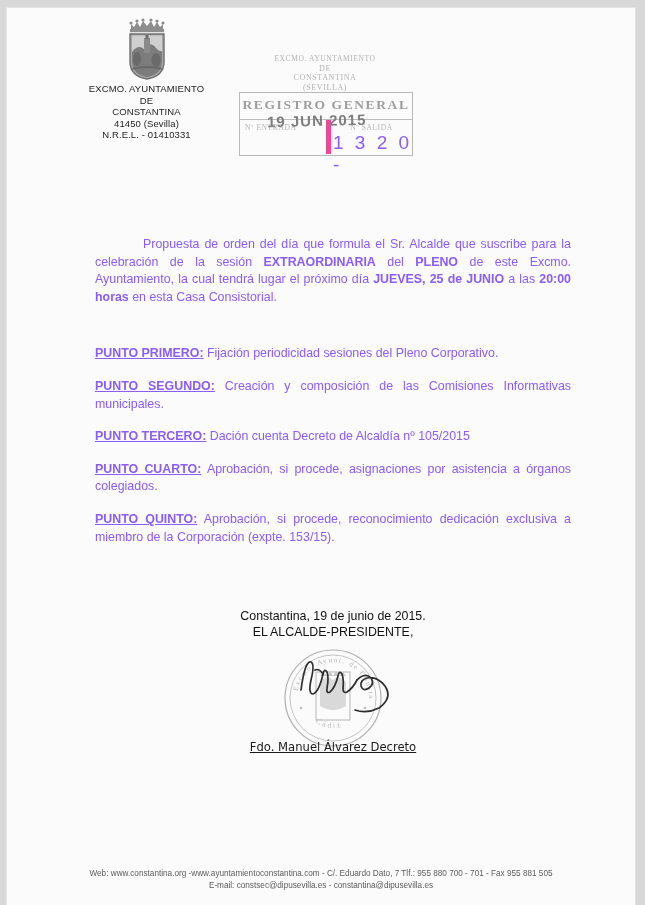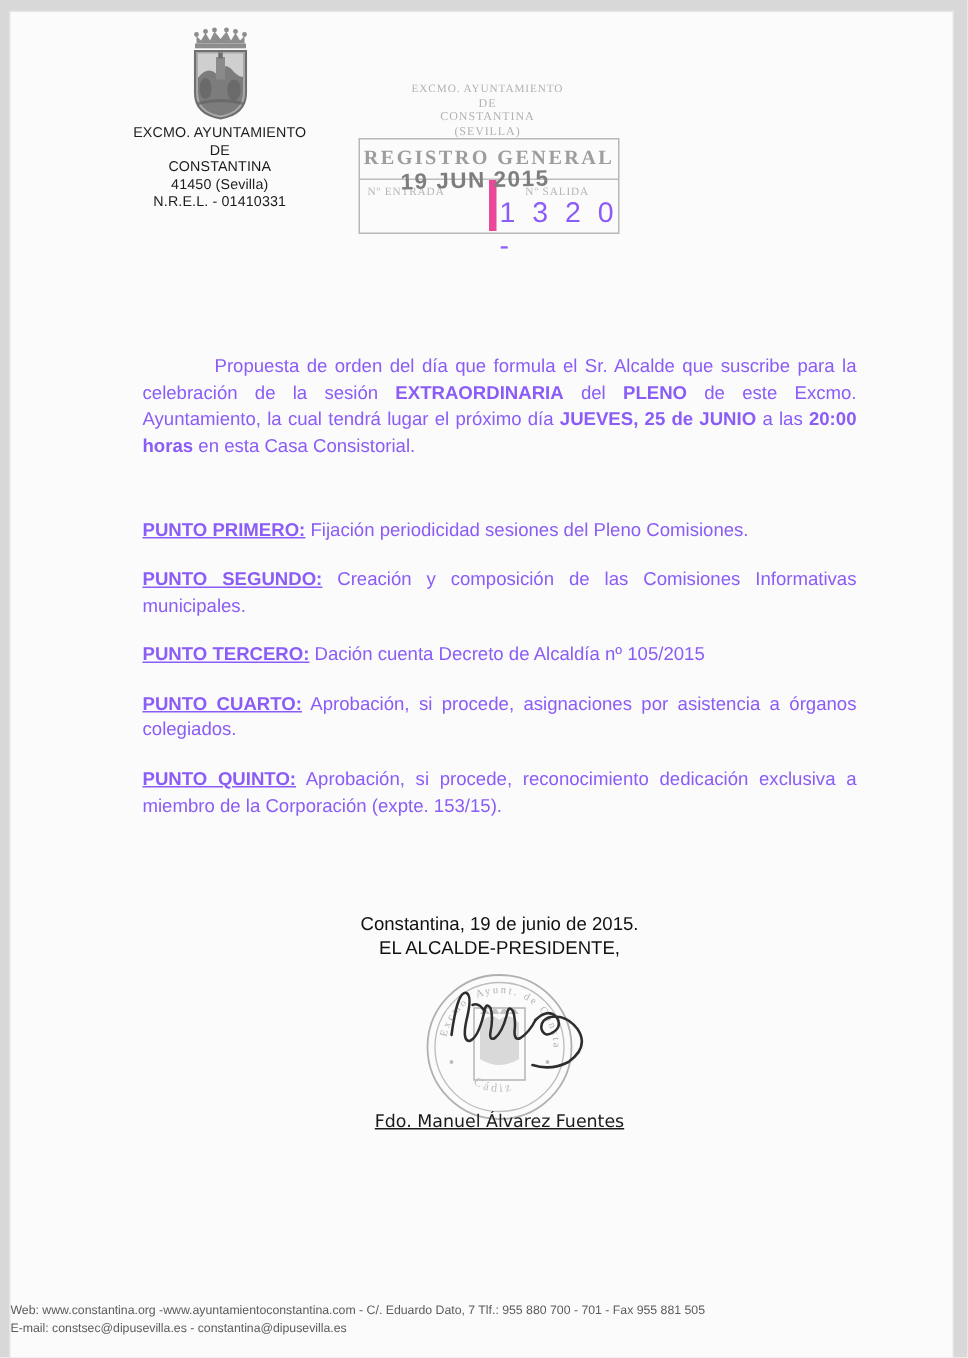--- a/index.html
+++ b/index.html
@@ -210,21 +210,21 @@
     text-decoration: underline;
     z-index: 3;
   }
 
   
   .footer {
     position: absolute;
     left: 0;
     right: 0;
     top: 860px;
-    text-align: left;
+    text-align: center;
     color: #5b5b5b;
     font-size: 8.2px;
     line-height: 12px;
   }
 </style>
 </head>
 <body>
 
 <div class="page">
 
@@ -283,21 +283,21 @@
     </div>
 
   </div>
 
   <div class="body">
 
     <p class="para indent"><span>Propuesta de orden del día que formula el Sr. Alcalde que suscribe para la celebración de la sesión </span><span class="b">EXTRAORDINARIA</span><span> del </span><span class="b">PLENO</span><span> de este Excmo. Ayuntamiento, la cual tendrá lugar el próximo día </span><span class="b">JUEVES, 25 de JUNIO</span><span> a las </span><span class="b">20:00 horas</span><span> en  esta Casa Consistorial.</span></p>
 
     <div class="spacer-lg"></div>
 
-    <p class="para"><span class="punto-label">PUNTO PRIMERO:</span><span> Fijación periodicidad sesiones del Pleno Comisiones.</span></p>
+    <p class="para"><span class="punto-label">PUNTO PRIMERO:</span><span> Fijación periodicidad sesiones del Pleno Corporativo.</span></p>
 
     <p class="para"><span class="punto-label">PUNTO SEGUNDO:</span><span> Creación y composición de las Comisiones Informativas municipales.</span></p>
 
     <p class="para"><span class="punto-label">PUNTO TERCERO:</span><span> Dación cuenta Decreto de Alcaldía nº 105/2015</span></p>
 
     <p class="para"><span class="punto-label">PUNTO CUARTO:</span><span> Aprobación, si procede, asignaciones por asistencia a órganos colegiados.</span></p>
 
     <p class="para"><span class="punto-label">PUNTO QUINTO:</span><span> Aprobación, si procede, reconocimiento dedicación exclusiva a miembro de la Corporación (expte. 153/15).</span></p>
 
     <div class="spacer-lg"></div>
@@ -331,21 +331,21 @@
 
       <svg class="signature" width="110" height="70" viewBox="0 0 110 70">
         <g fill="none" stroke="#2e2e2e" stroke-width="1.7" stroke-linecap="round">
           <path d="M8 40 Q12 10 18 12 Q22 14 18 30 Q15 44 20 44 Q26 42 30 24 Q31 18 34 22 Q36 28 34 38 Q33 44 37 42 Q42 38 45 26 Q46 20 49 24 Q51 30 50 38 Q50 44 54 42 Q60 38 64 30"></path>
           <path d="M64 30 Q72 22 78 28 Q82 34 76 38 Q70 42 68 36 Q67 30 74 28 Q84 26 92 36 Q100 48 86 58 Q74 64 62 60"></path>
           <path d="M30 24 Q26 18 22 20"></path>
         </g>
       </svg>
     </div>
 
-    <div class="fdo">Fdo. Manuel Álvarez Fuentes</div>
+    <div class="fdo">Fdo. Manuel Álvarez Decreto</div>
   </div>
 
   <div class="footer">
     <div>Web: www.constantina.org -www.ayuntamientoconstantina.com - C/. Eduardo Dato, 7 Tlf.: 955 880 700 - 701  -  Fax 955 881 505</div>
     <div>E-mail: constsec@dipusevilla.es - constantina@dipusevilla.es</div>
   </div>
 
 </div>
 
 </body></html>

